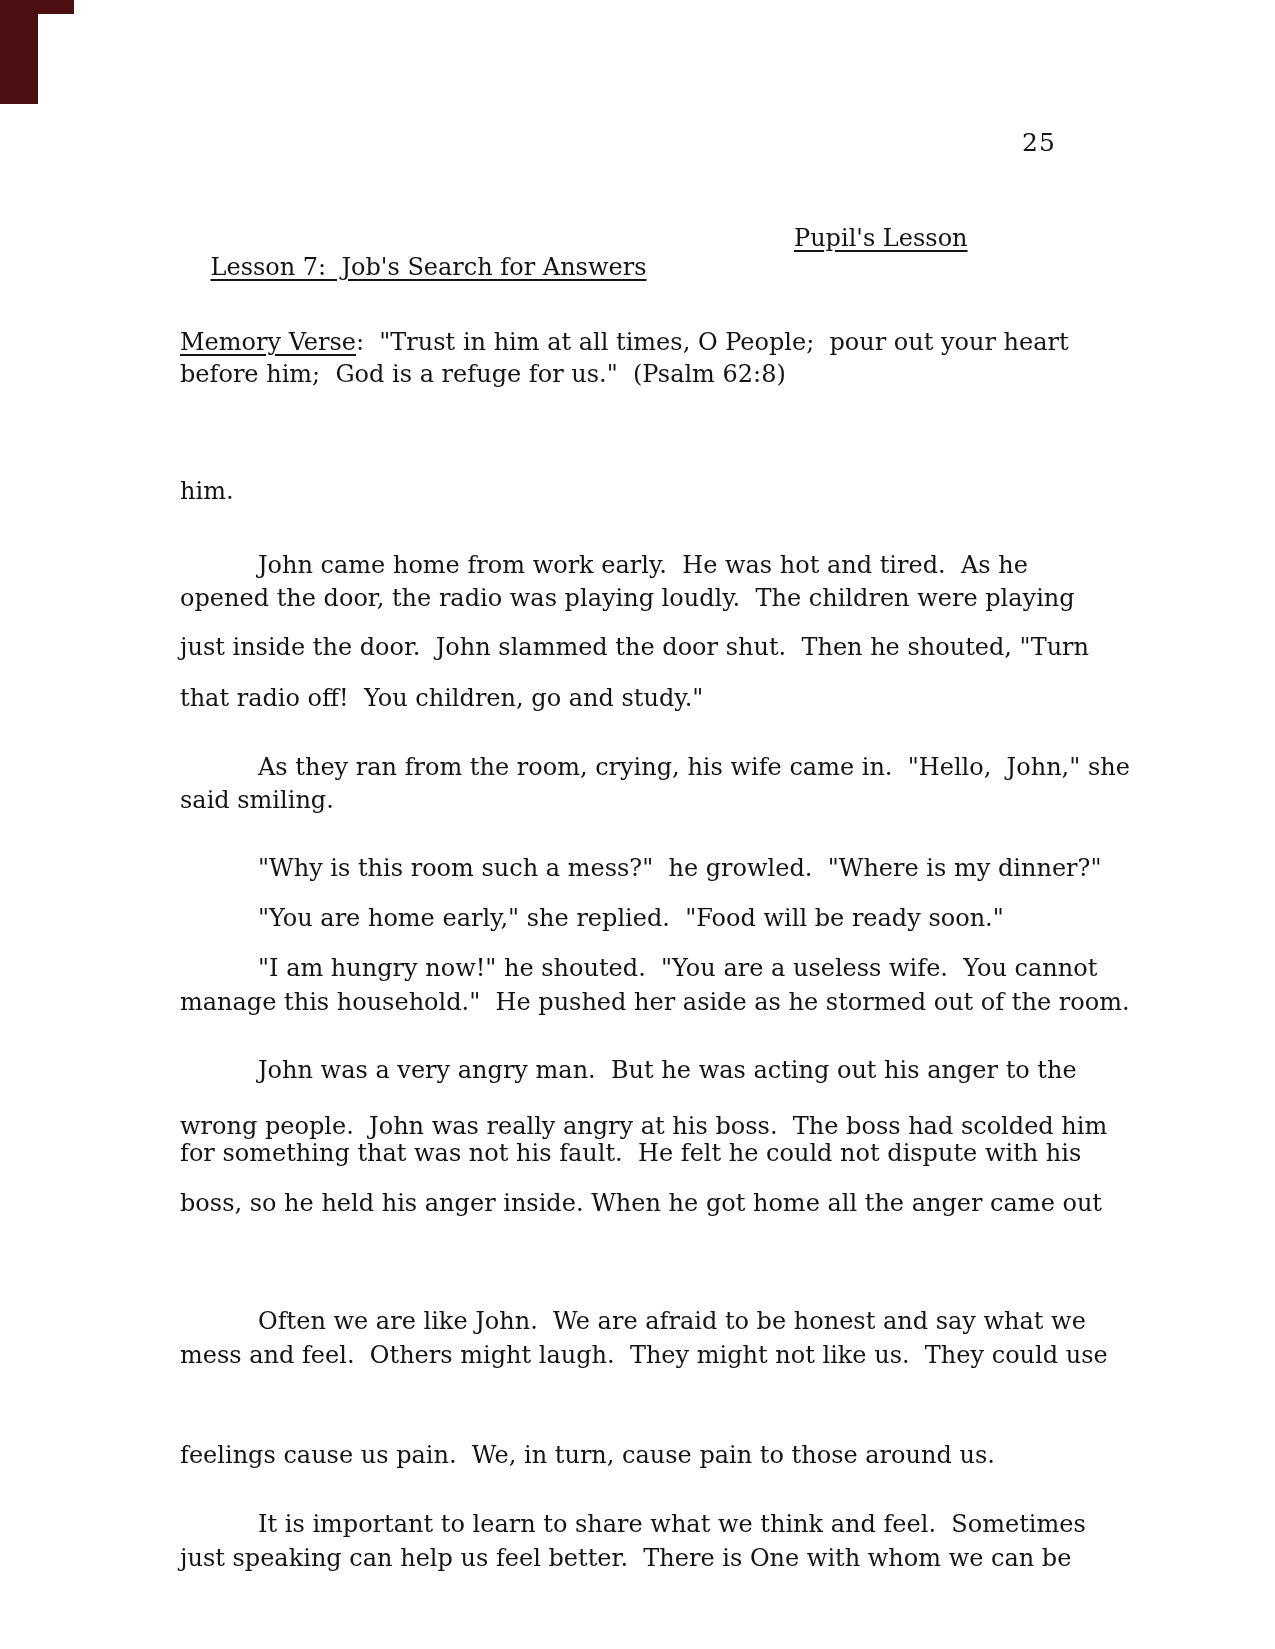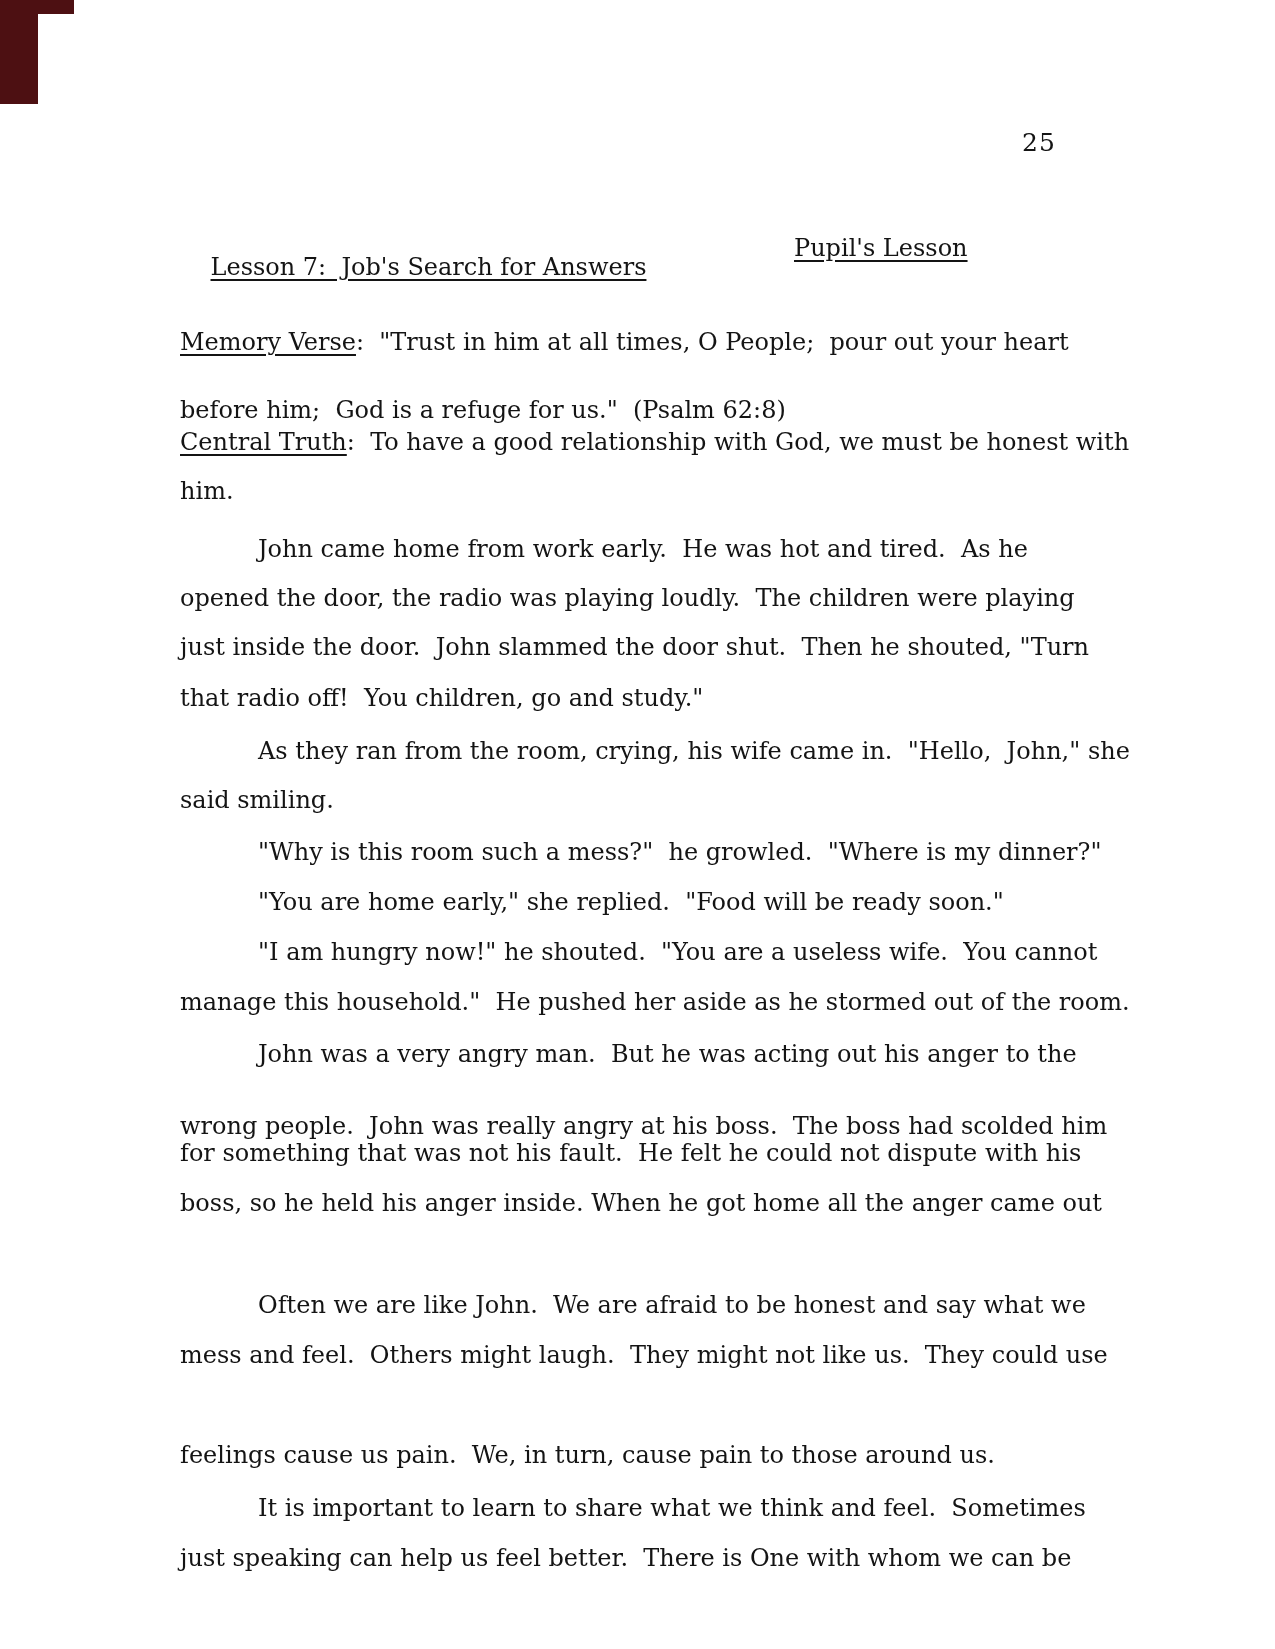--- a/index.html
+++ b/index.html
@@ -28,47 +28,45 @@
     font-size: 25px;
     letter-spacing: 1px;
   }
   .line {
     position: absolute;
     left: 180px;
     font-size: 24px;
     white-space: pre;
     line-height: 1.2;
   }
-  .line.ind { left: 258px; }
+  .line.ind { left: 258px; margin-top: 16px; }
   .ul { text-decoration: underline; text-underline-offset: 4px; }
   .heading-right {
     position: absolute;
     left: 614px; top: 0;
     white-space: pre;
-    margin-top: 10px;
   }
 </style>
 </head>
 <body>
 
 <div class="page">
 
   <div class="corner-artifact-v"></div>
   <div class="corner-artifact-h"></div>
 
   <div class="page-number">25</div>
 
   <div class="line" style="top:224px">
     <span class="ul">Lesson 7:  Job's Search for Answers</span>
     <span class="heading-right ul">Pupil's Lesson</span>
   </div>
 
   <div class="line" style="top:328px"><span class="ul">Memory Verse</span><span>:  "Trust in him at all times, O People;  pour out your heart</span></div>
-  <div class="line" style="top:396px"><span>before him;  God is a refuge for us."  (Psalm 62:8)</span></div>
-  <div class="line" style="top:428px"><span class="ul">Central Truth</span><span>:  To have a good relationship with God, we must be honest with</span></div>
+  <div class="line" style="top:360px"><span>before him;  God is a refuge for us."  (Psalm 62:8)</span></div>
   <div class="line" style="top:477px"><span>him.</span></div>
 
   <div class="line ind" style="top:535px"><span>John came home from work early.  He was hot and tired.  As he</span></div>
   <div class="line" style="top:584px"><span>opened the door, the radio was playing loudly.  The children were playing</span></div>
   <div class="line" style="top:633px"><span>just inside the door.  John slammed the door shut.  Then he shouted, "Turn</span></div>
   <div class="line ind" style="top:737px"><span>As they ran from the room, crying, his wife came in.  "Hello,  John," she</span></div>
 
   <div class="line" style="top:684px"><span>that radio off!  You children, go and study."</span></div>
   <div class="line" style="top:786px"><span>said smiling.</span></div>
 

